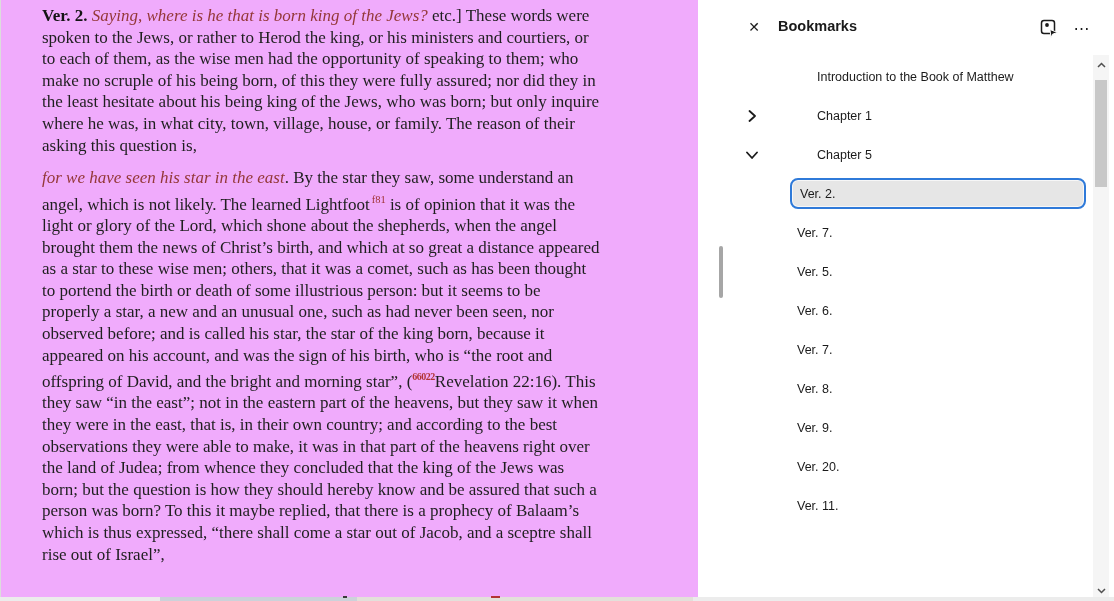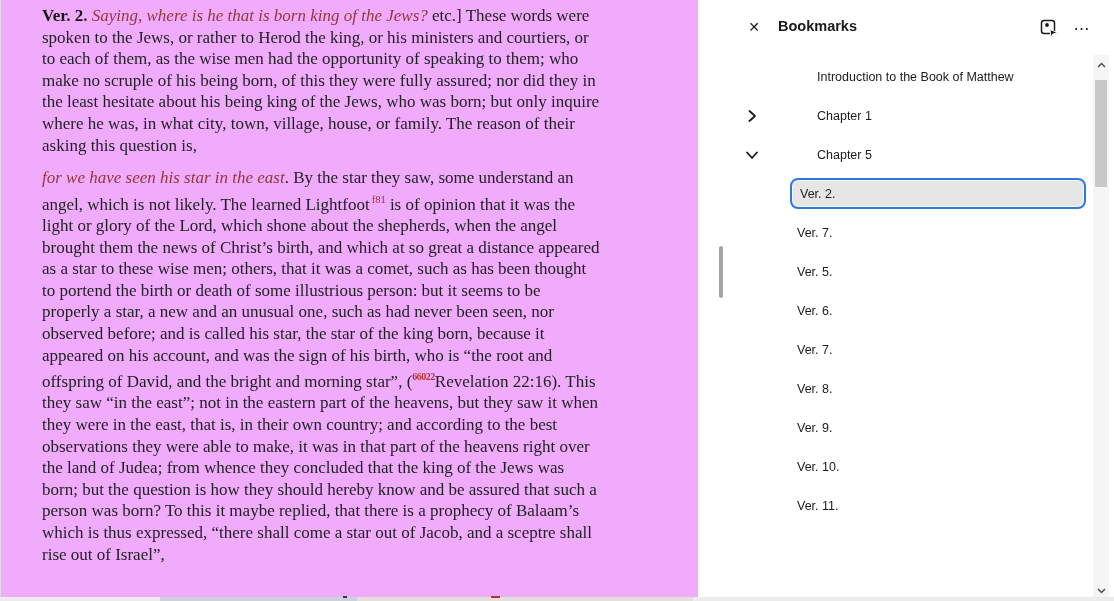--- a/index.html
+++ b/index.html
@@ -149,21 +149,21 @@
         <div class="bm-row lv1">
           <span class="bm-label">Ver. 7.</span>
         </div>
         <div class="bm-row lv1">
           <span class="bm-label">Ver. 8.</span>
         </div>
         <div class="bm-row lv1">
           <span class="bm-label">Ver. 9.</span>
         </div>
         <div class="bm-row lv1">
-          <span class="bm-label">Ver. 10.</span>
+          <span class="bm-label">Ver. 20.</span>
         </div>
         <div class="bm-row lv1">
           <span class="bm-label">Ver. 11.</span>
         </div>
       </div>
 
     <div class="vscroll vscroll-right">
       <div class="scroll-arrow" style="top:2px;">
         <svg width="9" height="6" viewBox="0 0 9 6">
             <path d="M1 5 L4.5 1.5 L8 5" fill="none" stroke="#505050" stroke-width="1.5"></path>

